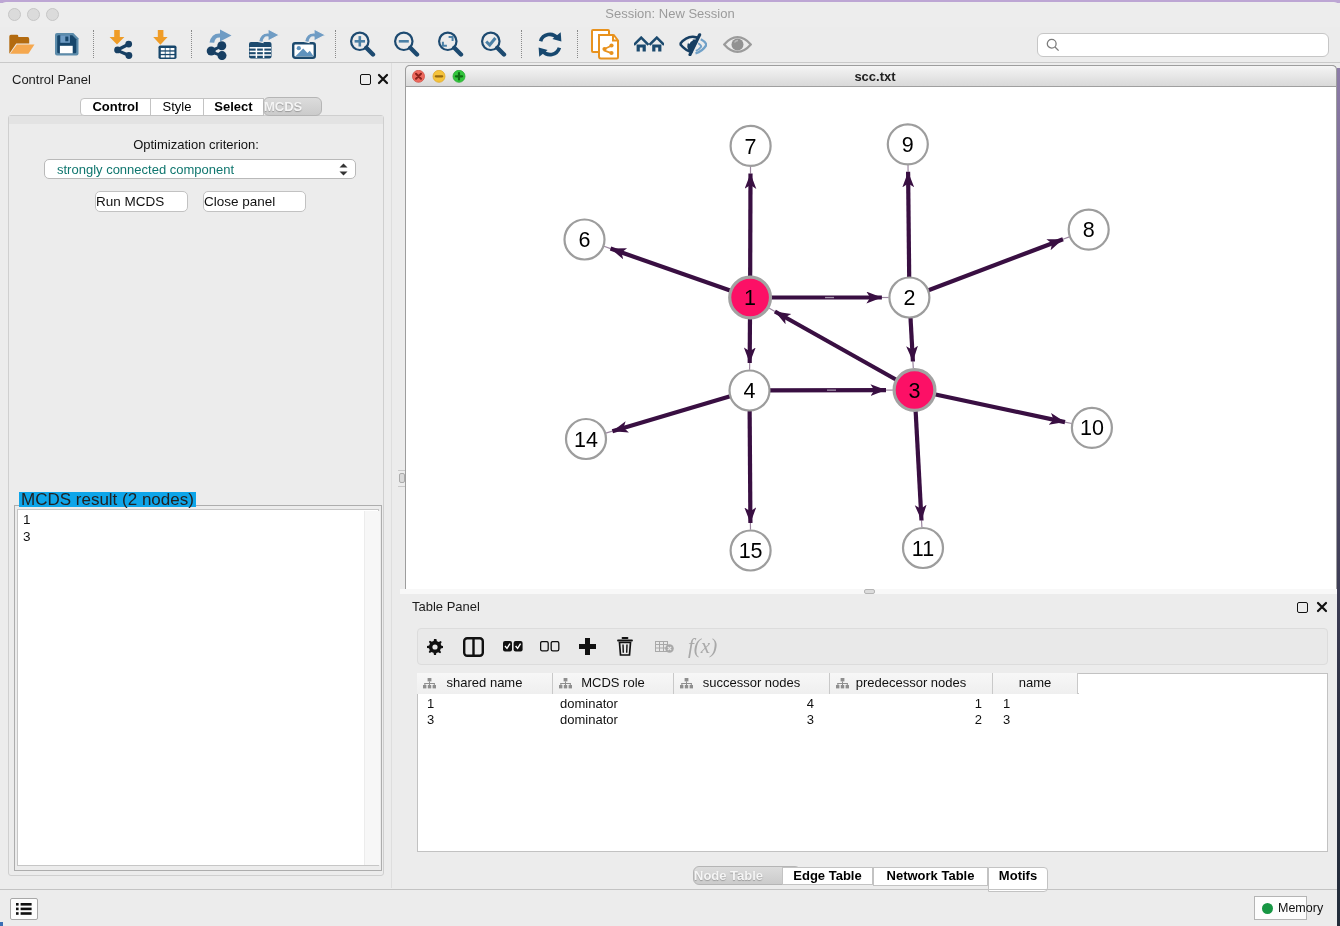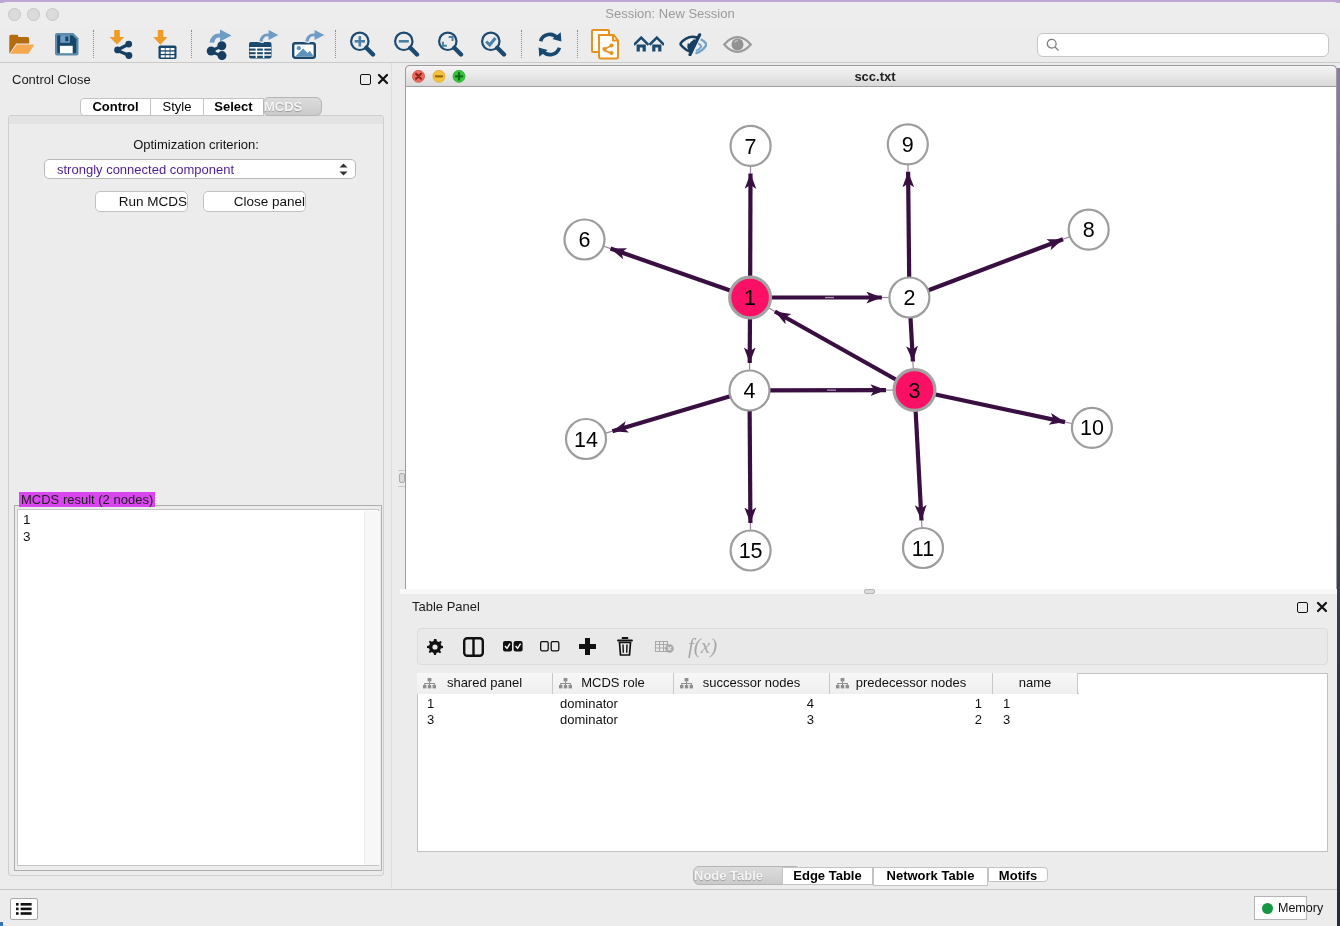--- a/index.html
+++ b/index.html
@@ -1,20 +1,20 @@
 <!DOCTYPE html>
 <html><head><meta charset="utf-8">
 <style>
 html,body{margin:0;padding:0}
 body{width:1340px;height:926px;position:relative;font-family:"Liberation Sans",sans-serif;background:#ececec;overflow:hidden}
 .abs{position:absolute}
 .sep{position:absolute;top:30px;height:28px;width:0;border-left:1px dotted #8a8a8a}
 .tab{position:absolute;background:#fff;border:1px solid #c3c3c3;color:#000;font-size:13px;text-align:center;box-sizing:border-box}
 .tabsel{position:absolute;background:linear-gradient(#dcdcdc,#cbcbcb);border:1px solid #b5b5b5;color:#f5f5f5;font-size:13px;text-align:left;box-sizing:border-box;border-radius:6px;text-shadow:0 1px 1px #9a9a9a}
-.btn{position:absolute;background:#fff;border:1px solid #c2c2c2;border-radius:5px;font-size:13.5px;color:#111;text-align:right;box-sizing:border-box}
+.btn{position:absolute;background:#fff;border:1px solid #c2c2c2;border-radius:5px;font-size:13.5px;color:#111;text-align:left;box-sizing:border-box}
 .hc{position:absolute;top:0;height:21px;background:linear-gradient(#f7f7f7,#efefef);border-right:1px solid #c9c9c9;box-sizing:border-box;text-align:center;line-height:20px}
 .hi{position:absolute;left:6px;top:5px}
 </style></head>
 <body>
 
 <div class="abs" style="left:0;top:0;width:1340px;height:3px;background:#bda6d4"></div>
 <div class="abs" style="left:0;top:2px;width:1340px;height:25px;background:#ededed;border-radius:6px 6px 0 0"></div>
 
 <div class="abs" style="left:8px;top:8px;width:11px;height:11px;border-radius:50%;background:#dbdbdb;border:1px solid #c6c6c6"></div>
 <div class="abs" style="left:27px;top:8px;width:11px;height:11px;border-radius:50%;background:#dbdbdb;border:1px solid #c6c6c6"></div>
@@ -177,48 +177,48 @@
 <div class="sep" style="left:577px"></div>
 
 <div class="abs" style="left:1037px;top:33px;width:290px;height:22px;background:#fff;border:1px solid #c6c6c6;border-radius:6px">
 <svg width="14" height="14" style="position:absolute;left:8px;top:4px" viewBox="0 0 14 14">
       <circle cx="5.7" cy="5.7" r="4.4" fill="none" stroke="#7c7c7c" stroke-width="1.3"></circle>
       <line x1="9" y1="9" x2="12.6" y2="12.6" stroke="#7c7c7c" stroke-width="1.3"></line>
     </svg>
 </div>
 
 <div class="abs" style="left:0;top:63px;width:392px;height:825px;background:#ececec"></div>
-<div class="abs" style="left:12px;top:72px;font-size:13px;color:#1c1c1c">Control Close</div>
+<div class="abs" style="left:12px;top:72px;font-size:13px;color:#1c1c1c">Control Panel</div>
 <div class="abs" style="left:360px;top:74px;width:9px;height:9px;border:1.5px solid #111;border-radius:2px"></div>
 <svg class="abs" style="left:377px;top:73px" width="12" height="12" viewBox="0 0 12 12">
     <path d="M2 2 L10 10 M10 2 L2 10" stroke="#111" stroke-width="2.2" stroke-linecap="round"></path>
   </svg>
 
 <div class="abs" style="left:8px;top:115px;width:376px;height:761px;background:#ececec;border:1px solid #cfcfcf;border-radius:3px;box-sizing:border-box"></div>
 <div class="abs" style="left:9px;top:116px;width:374px;height:8px;background:#e3e3e3"></div>
 <div class="tab" style="left:80px;top:98px;width:71px;height:17.5px;line-height:16.5px;font-weight:bold;border-radius:4px 0 0 4px">Control</div>
 <div class="tab" style="left:150px;top:98px;width:54px;height:17.5px;line-height:16.5px;font-weight:normal">Style</div>
 <div class="tab" style="left:203px;top:98px;width:61px;height:17.5px;line-height:16.5px;font-weight:bold">Select</div>
 <div class="tabsel" style="left:263px;top:96.5px;width:59px;height:19.5px;line-height:18.5px;font-weight:bold">MCDS</div>
 <div class="abs" style="left:0;top:137px;width:392px;text-align:center;font-size:13px;color:#111">Optimization criterion:</div>
 
 <div class="abs" style="left:44px;top:159px;width:312px;height:20px;background:#fff;border:1px solid #b9b9b9;border-radius:5px;box-sizing:border-box">
-<div style="position:absolute;left:12px;top:2px;font-size:13px;color:#4c1d95">strongly connected component</div>
+<div style="position:absolute;left:12px;top:2px;font-size:13px;color:#0f766e">strongly connected component</div>
 <svg style="position:absolute;right:6px;top:3px" width="11" height="13" viewBox="0 0 11 13">
       <path d="M1.5 4.5 L5.5 0.5 L9.5 4.5 Z" fill="#333"></path>
       <path d="M1.5 8.5 L5.5 12.5 L9.5 8.5 Z" fill="#333"></path>
     </svg>
 </div>
 <div class="btn" style="left:95px;top:191px;width:93px;height:21px;line-height:20px">Run MCDS</div>
 <div class="btn" style="left:203px;top:191px;width:103px;height:21px;line-height:20px">Close panel</div>
 
 <div class="abs" style="left:14px;top:505px;width:368px;height:366px;border:1px solid #adadad;box-sizing:border-box"></div>
 <div class="abs" style="left:17px;top:509px;width:362px;height:357px;background:#fff;border:1px solid #c6c6c6;box-sizing:border-box"></div>
 <div class="abs" style="left:364px;top:511px;width:15px;height:354px;background:#f7f7f7;border-left:1px solid #ececec"></div>
-<div class="abs" style="left:19px;top:492px;height:15px;line-height:15px;background:#d946ef;padding:0 2px;font-size:13px;color:#222">MCDS result (2 nodes)</div>
+<div class="abs" style="left:19px;top:492px;height:15px;line-height:15px;background:#0ea5e9;padding:0 2px;font-size:17px;color:#222">MCDS result (2 nodes)</div>
 <div class="abs" style="left:23px;top:512px;font-size:13.5px;color:#111;line-height:16.5px">1<br>3</div>
 
 <div class="abs" style="left:405px;top:65px;width:932px;height:524px;background:#fff;border:1px solid #9d9d9d;border-bottom:none;border-radius:5px 5px 0 0;box-sizing:border-box"></div>
 <div class="abs" style="left:400px;top:589px;width:940px;height:4.5px;background:#f8f8f8"></div>
 <div class="abs" style="left:405px;top:65px;width:932px;height:22px;background:linear-gradient(#f5f5f5,#d9d9d9);border:1px solid #9d9d9d;border-bottom:1px solid #9f9f9f;border-radius:5px 5px 0 0;box-sizing:border-box"></div>
 <svg class="abs" style="left:412px;top:70px" width="54" height="13" viewBox="0 0 54 13">
 <circle cx="6.5" cy="6.3" r="6" fill="#ee695e" stroke="#cf5146" stroke-width="0.8"></circle>
 <path d="M4 3.8 L9 8.8 M9 3.8 L4 8.8" stroke="#8c211b" stroke-width="2" stroke-linecap="round"></path>
 <circle cx="27" cy="6.3" r="6" fill="#f5c33b" stroke="#dfa92c" stroke-width="0.8"></circle>
 <path d="M23.8 6.3 L30.2 6.3" stroke="#966a10" stroke-width="2.2" stroke-linecap="round"></path>
@@ -391,21 +391,21 @@
           <rect x="4.6" y="0" width="3.8" height="3.4"></rect>
           <rect x="0" y="7" width="3.4" height="3.4"></rect>
           <rect x="4.8" y="7" width="3.4" height="3.4"></rect>
           <rect x="9.6" y="7" width="3.4" height="3.4"></rect>
           <rect x="6" y="3.4" width="1" height="2"></rect>
           <rect x="1.4" y="5" width="10.4" height="1"></rect>
           <rect x="1.4" y="5" width="1" height="2"></rect>
           <rect x="6" y="5" width="1" height="2"></rect>
           <rect x="10.8" y="5" width="1" height="2"></rect>
         </g>
-      </svg><span>shared panel</span></div>
+      </svg><span>shared name</span></div>
 <div class="hc" style="left:136px;width:121px"><svg class="hi" width="13" height="11" viewBox="0 0 13 11">
         <g fill="#8e8e8e">
           <rect x="4.6" y="0" width="3.8" height="3.4"></rect>
           <rect x="0" y="7" width="3.4" height="3.4"></rect>
           <rect x="4.8" y="7" width="3.4" height="3.4"></rect>
           <rect x="9.6" y="7" width="3.4" height="3.4"></rect>
           <rect x="6" y="3.4" width="1" height="2"></rect>
           <rect x="1.4" y="5" width="10.4" height="1"></rect>
           <rect x="1.4" y="5" width="1" height="2"></rect>
           <rect x="6" y="5" width="1" height="2"></rect>
@@ -449,21 +449,21 @@
 <div class="abs" style="left:10px;top:16px">3</div>
     <div class="abs" style="left:143px;top:16px">dominator</div>
     <div class="abs" style="left:257px;width:140px;top:16px;text-align:right">3</div>
     <div class="abs" style="left:413px;width:152px;top:16px;text-align:right">2</div>
     <div class="abs" style="left:586px;top:16px">3</div>
 </div>
 
 <div class="tabsel" style="left:693px;top:866px;width:108px;height:19px;line-height:18px;font-weight:bold">Node Table</div>
 <div class="tab" style="left:782px;top:867px;width:91px;height:17.5px;line-height:16.5px;font-weight:bold">Edge Table</div>
 <div class="tab" style="left:873px;top:867px;width:115px;height:19px;line-height:16.5px;font-weight:bold">Network Table</div>
-<div class="tab" style="left:988px;top:867px;width:60px;height:15px;line-height:16.5px;font-weight:bold;border-radius:0 4px 4px 0">Motifs</div>
+<div class="tab" style="left:988px;top:867px;width:60px;height:25px;line-height:16.5px;font-weight:bold;border-radius:0 4px 4px 0">Motifs</div>
 
 <div class="abs" style="left:0;top:889px;width:1340px;height:0;border-top:1px solid #c3c3c3"></div>
 <div class="abs" style="left:10px;top:898px;width:28px;height:22px;background:#fdfdfd;border:1px solid #a8a8a8;border-radius:2px;box-sizing:border-box">
 <svg width="16" height="12" style="position:absolute;left:5px;top:4px" viewBox="0 0 16 12">
       <g fill="#111">
         <rect x="0" y="0" width="2.6" height="2.6"></rect>
         <rect x="0" y="4.6" width="2.6" height="2.6"></rect>
         <rect x="0" y="9.2" width="2.6" height="2.6"></rect>
         <rect x="4.6" y="0" width="11" height="2.6"></rect>
         <rect x="4.6" y="4.6" width="11" height="2.6"></rect>

